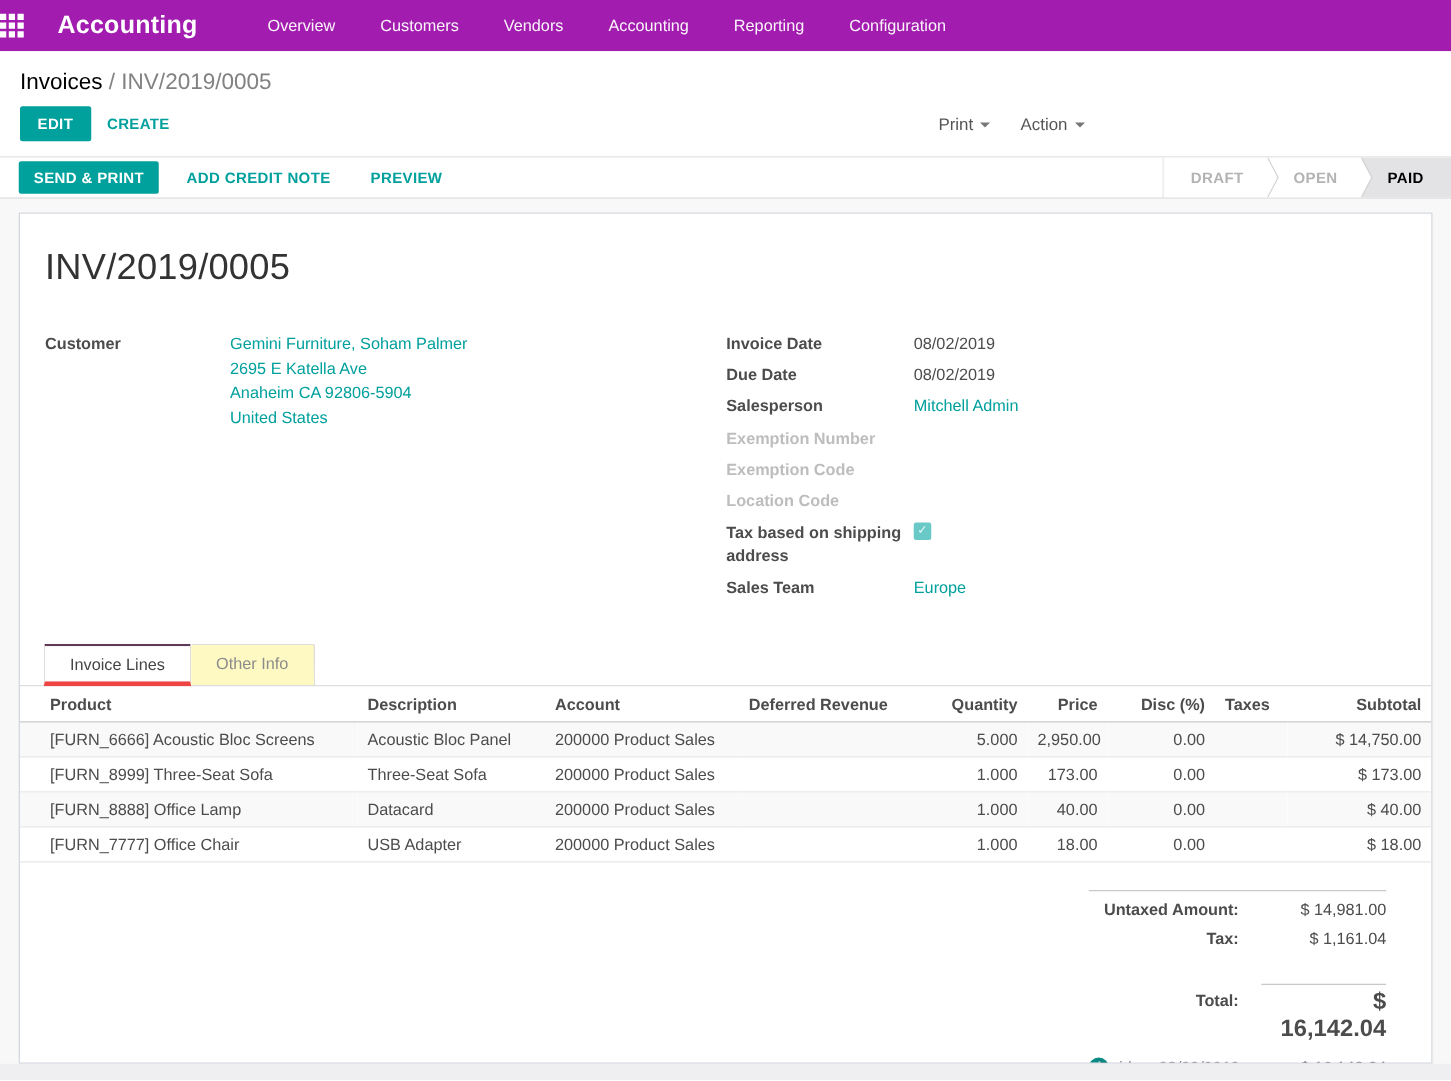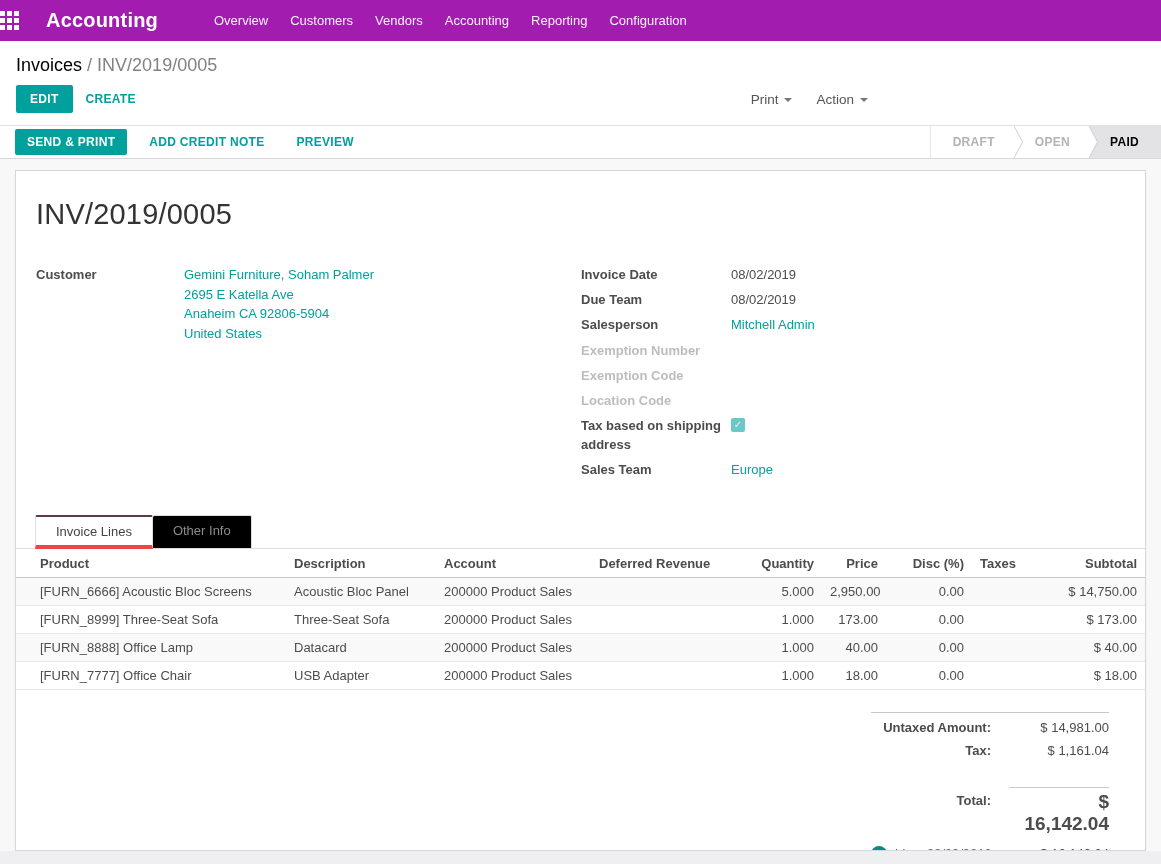--- a/index.html
+++ b/index.html
@@ -5,21 +5,21 @@
   * { box-sizing: border-box; margin: 0; padding: 0; }
   html,body { width:1161px; height:865px; overflow:hidden; }
   body { font-family: "Liberation Sans", sans-serif; font-size:13px; color:#4c4c4c; background:#fff; }
   a { text-decoration:none; }
 
   
   .navbar { height:41px; background:#a21caf; display:flex; align-items:center; }
   .apps-icon { display:grid; grid-template-columns:repeat(3,5px); grid-gap:2px; cursor:pointer; margin-right:27px; }
   .apps-icon i { width:5px; height:5px; background:#fff; display:block; }
   .app-name { color:#fff; font-size:20px; font-weight:bold; letter-spacing:0.2px; cursor:pointer; margin-right:56px; }
-  .nav-menu { display:flex; gap:22px; }
+  .nav-menu { display:flex; gap:36px; }
   .nav-menu a { color:#fff; font-size:13px; cursor:pointer; opacity:0.95; }
 
   
   .control-panel { height:84px; background:#fff; padding:13px 16px 0 16px; }
   .breadcrumb { font-size:18px; line-height:22px; }
   .breadcrumb .bc-link { color:#000000; cursor:pointer; }
   .breadcrumb .bc-sep, .breadcrumb .bc-current { color:#828282; }
   .cp-buttons { margin-top:9px; display:flex; align-items:center; }
   .btn-primary { background:#00A09D; color:#fff; border:none; font-family:"Liberation Sans",sans-serif;
                  font-size:12px; font-weight:bold; letter-spacing:0.3px; padding:7px 14px; border-radius:2px; cursor:pointer; }
@@ -63,21 +63,21 @@
   .pay-terms { margin-top:6px; }
   .checkbox { width:14px; height:14px; background:#68c9c6; border-radius:2px; margin-top:2px;
               display:flex; align-items:center; justify-content:center; cursor:pointer; }
   .checkbox span { color:#fff; font-size:10px; line-height:10px; opacity:0.85; }
 
   
   .tabs-bar { display:flex; margin:30px -20px 0 -20px; padding-left:19px; border-bottom:1px solid #ddd; }
   .tab { padding:7px 20px 6px 20px; font-size:13px; margin-bottom:-1px; cursor:pointer; border:1px solid #ddd;
          border-radius:2px 2px 0 0; }
   .tab.active { color:#444; background:#fff; border-top:2px solid #5E3A56; border-bottom:4px solid #ef4444; }
-  .tab.inactive { color:#8b8b8b; background:#000000; border-left:none; }
+  .tab.inactive { color:#8b8b8b; background:#fef9c3; border-left:none; }
 
   
   table.lines { border-collapse:collapse; table-layout:fixed; margin:0 -20px; width:1129px; }
   table.lines th, table.lines td { padding:6px 8px; font-size:13px; text-align:left; overflow:hidden; white-space:nowrap; }
   table.lines th { font-weight:bold; color:#4c4c4c; border-bottom:1px solid #c7c7c7; padding-top:7px; }
   table.lines td { color:#4c4c4c; }
   table.lines tbody tr { border-bottom:1px solid #e8e8e8; cursor:pointer; }
   table.lines tbody tr:nth-child(odd) { background:#f9f9f9; }
   table.lines th:first-child, table.lines td:first-child { padding-left:24px; }
   .num { text-align:right !important; }
@@ -170,21 +170,21 @@
           </div>
         </div>
       </div>
 
       <div class="col-right">
         <div class="frow">
           <span class="flabel">Invoice Date</span>
           <span class="fvalue">08/02/2019</span>
         </div>
         <div class="frow">
-          <span class="flabel">Due Team</span>
+          <span class="flabel">Due Date</span>
           <span class="fvalue">08/02/2019</span>
         </div>
         <div class="frow">
           <span class="flabel">Salesperson</span>
           <span class="fvalue">
               <a class="teal">Mitchell Admin</a>
             </span>
         </div>
         <div class="frow">
           <span class="flabel muted">Exemption Number</span>

